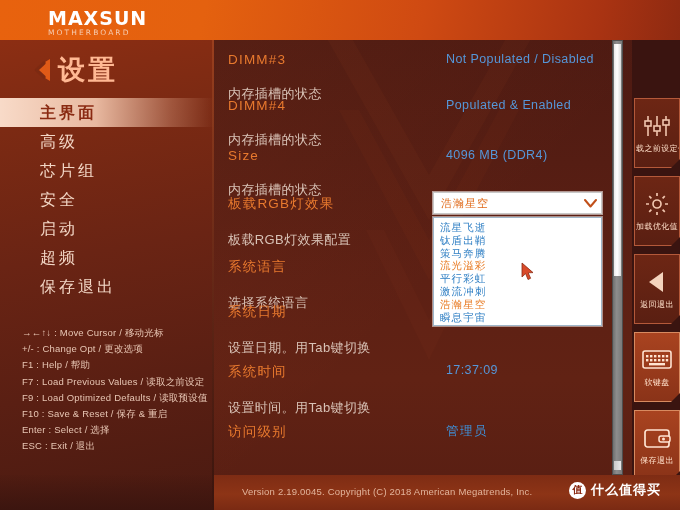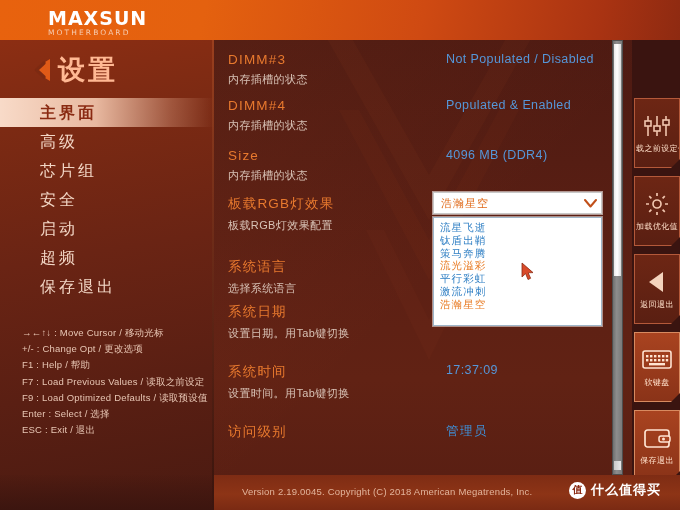--- a/index.html
+++ b/index.html
@@ -68,21 +68,21 @@
   
   .content .wm {
     position:absolute; left:50px; top:-40px; width:330px; height:430px;
     opacity:.5; pointer-events:none;
   }
   .row { position:absolute; left:14px; width:392px; }
   .row .lbl {
     font-size:13.5px; color:#e8792e; letter-spacing:1.2px; font-weight:400;
   }
   .row .desc {
-    font-size:11px; color:#d8c2b6; margin-top:5px; letter-spacing:.4px;
+    font-size:13px; color:#d8c2b6; margin-top:18px; letter-spacing:.4px;
   }
   .row .val {
     position:absolute; left:218px; top:0px; font-size:12.5px;
     color:#5596d8; letter-spacing:.4px; white-space:nowrap;
   }
   .row .val.cjk { color:#3f8fd6; letter-spacing:1.5px; }
 
   
   .selbox {
     position:absolute; left:433px; top:192px; width:169px; height:22px;
@@ -197,20 +197,21 @@
       <div class="menu-item">超频</div>
       <div class="menu-item">保存退出</div>
     </div>
 
     <div class="keys">
       <div class="key-row">→←↑↓ : Move Cursor  /  移动光标</div>
       <div class="key-row">+/- : Change Opt  /  更改选项</div>
       <div class="key-row">F1 : Help  /  帮助</div>
       <div class="key-row">F7 : Load Previous Values  /  读取之前设定</div>
       <div class="key-row">F9 : Load Optimized Defaults  /  读取预设值</div>
+      <div class="key-row">F10 : Save &amp; Reset  /  保存 &amp; 重启</div>
       <div class="key-row">Enter : Select  /  选择</div>
       <div class="key-row">ESC : Exit  /  退出</div>
     </div>
   </div>
 
   <div class="content">
     <svg class="wm" viewBox="0 0 330 430">
       <path d="M55 -20 L165 175 L275 -20 L300 -20 L165 220 L30 -20 Z" fill="#ff7a33" opacity=".07"></path>
       <path d="M95 110 L165 240 L235 110 L255 110 L165 280 L75 110 Z" fill="#ff7a33" opacity=".06"></path>
       <path d="M120 230 L165 320 L210 230 L228 230 L165 360 L102 230 Z" fill="#ff7a33" opacity=".05"></path>
@@ -271,20 +272,21 @@
   </div>
 
   <div class="droplist">
     <div class="drop-opt">流星飞逝</div>
     <div class="drop-opt">钛盾出鞘</div>
     <div class="drop-opt">策马奔腾</div>
     <div class="drop-opt sel">流光溢彩</div>
     <div class="drop-opt">平行彩虹</div>
     <div class="drop-opt">激流冲刺</div>
     <div class="drop-opt sel">浩瀚星空</div>
+    <div class="drop-opt">瞬息宇宙</div>
   </div>
 
   <span class="cursor">
     <svg width="14" height="19" viewBox="0 0 14 19">
       <path d="M1 1 L1 15 L4.6 11.6 L7 17.5 L9.6 16.3 L7.2 10.8 L12 10.6 Z" fill="#d94a2a" stroke="#8a2a12" stroke-width="0.8"></path>
     </svg>
   </span>
 
   <div class="vscroll">
     <div class="vthumb"></div>

